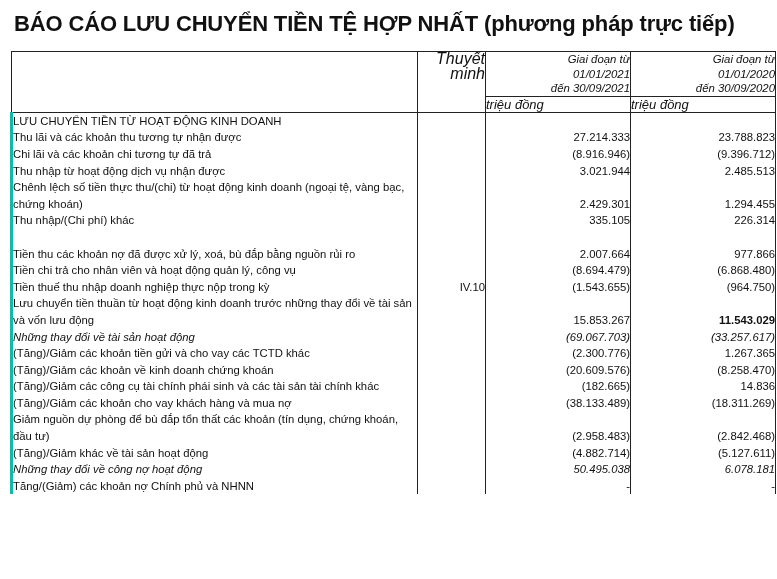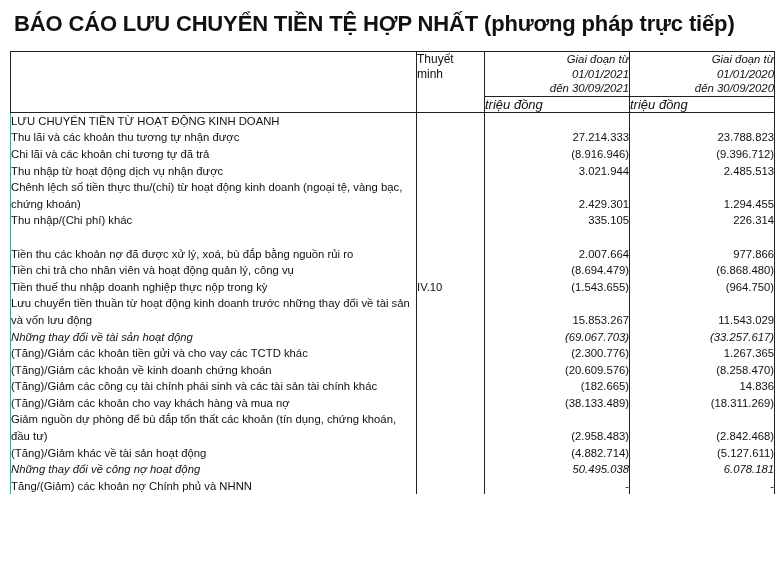--- a/index.html
+++ b/index.html
@@ -64,23 +64,24 @@
     text-align: right;
     font-style: italic;
     font-weight: bold;
     font-size: 11.4px;
     line-height: 14.6px;
     padding: 4px 7px 3px 4px;
     white-space: nowrap;
     margin-top: 16px;
   }
   .hd-note {
-    text-align: left;
+    text-align: right;
+    font-style: italic;
     font-weight: bold;
-    font-size: 12px;
+    font-size: 16px;
     line-height: 14.5px;
     vertical-align: middle;
     padding: 2px 2px 4px 2px;
   }
   .hd-unit {
     text-align: left;
     font-style: italic;
     font-size: 13px;
     line-height: 15px;
     padding: 2px 7px 2px 4px;
@@ -88,21 +89,21 @@
   }
   .hd-blank { border-left: 1px solid #222; border-top: 1px solid #222; }
 
   
   .lbl {
     text-align: left;
     padding: 1px 4px 1px 6px;
     line-height: 16.6px;
   }
   .note {
-    text-align: left;
+    text-align: right;
     padding: 1px 2px;
     line-height: 16.6px;
     white-space: nowrap;
   }
   .val {
     text-align: right;
     padding: 1px 8px 1px 4px;
     line-height: 16.6px;
     white-space: nowrap;
   }
@@ -110,21 +111,21 @@
   .b   { font-weight: bold; }
   .bi  { font-weight: bold; font-style: italic; }
   .caps { font-weight: bold; }
 
   
   table.cf tbody td { border-top: none; border-bottom: none; }
   table.cf tbody tr.first-body td { border-top: 1px solid #222222; }
   table.cf tbody tr:last-child td { border-bottom: none; }
 
   
-  table.cf tbody td.lbl { border-left: 1px solid #14b8a6; border-right: 1px solid #222; }
+  table.cf tbody td.lbl { border-left: 3px solid #14b8a6; border-right: 1px solid #222; }
   table.cf tbody td.note { border-left: none; border-right: 1px solid #222; }
   table.cf tbody td.val { border-left: none; border-right: 1px solid #222; }
 </style>
 </head>
 <body>
 
 <div id="page">
 
   <div class="doc-title">BÁO CÁO LƯU CHUYỂN TIỀN TỆ HỢP NHẤT (phương pháp trực tiếp)</div>
 
@@ -216,21 +217,21 @@
         <tr>
           <td class="lbl ">Tiền thuế thu nhập doanh nghiệp thực nộp trong kỳ</td>
           <td class="note">IV.10</td>
           <td class="val ">(1.543.655)</td>
           <td class="val ">(964.750)</td>
         </tr>
         <tr>
           <td class="lbl b">Lưu chuyển tiền thuần từ hoạt động kinh doanh trước những thay đổi về tài sản và vốn lưu động</td>
           <td class="note"></td>
           <td class="val b" style="vertical-align: bottom; text-align: right;">15.853.267</td>
-          <td class="val b" style="vertical-align: bottom;">11.543.029</td>
+          <td class="val b" style="vertical-align: bottom; font-weight: bold;">11.543.029</td>
         </tr>
         <tr>
           <td class="lbl bi">Những thay đổi về tài sản hoạt động</td>
           <td class="note"></td>
           <td class="val bi">(69.067.703)</td>
           <td class="val bi">(33.257.617)</td>
         </tr>
         <tr>
           <td class="lbl ">(Tăng)/Giảm các khoản tiền gửi và cho vay các TCTD khác</td>
           <td class="note"></td>

